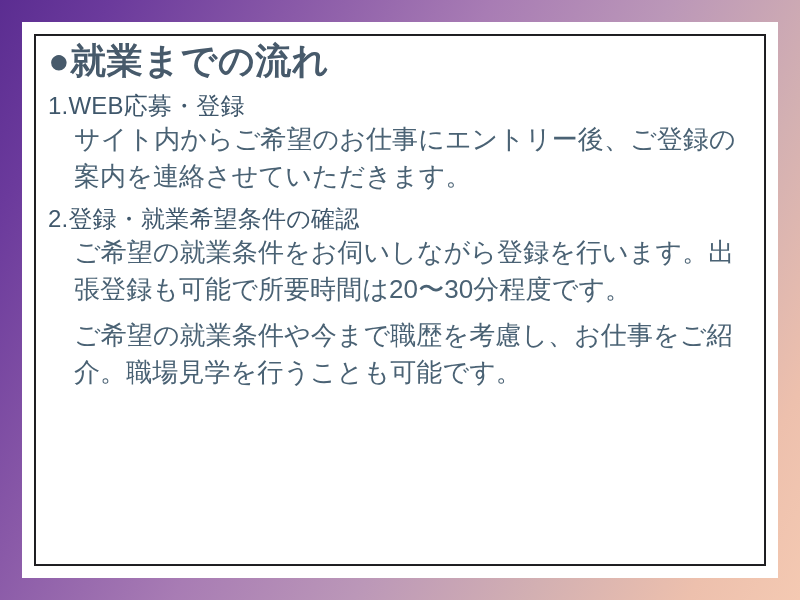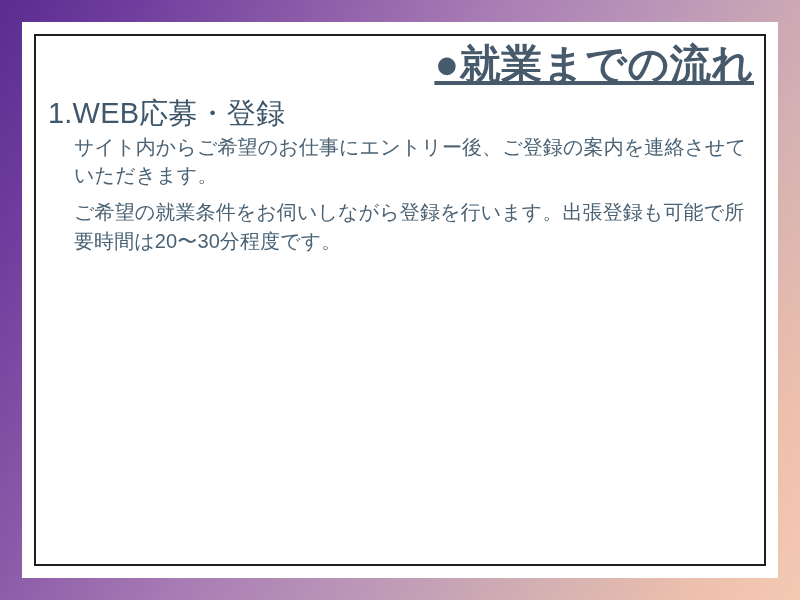--- a/index.html
+++ b/index.html
@@ -69,44 +69,43 @@
     top: 0;
     right: 0;
     bottom: 0;
     padding: 14px 24px 0 26px;
     box-sizing: border-box;
   }
 
   
   .title {
     color: #475a6b;
-    font-size: 41px;
+    font-size: 36px;
     font-weight: bold;
-    text-align: right;
+    text-align: left;
     letter-spacing: 0.5px;
     line-height: 1.08;
     margin: 6px 0 10px 0;
     white-space: nowrap;
-    text-decoration: underline;
   }
 
   
   .step {
     margin: 0 0 9px 0;
   }
   .step-heading {
     color: #3f576b;
-    font-size: 29px;
+    font-size: 24px;
     line-height: 1.22;
     letter-spacing: 0.2px;
     white-space: nowrap;
   }
   .step-body {
     color: #4a6274;
-    font-size: 20px;
+    font-size: 26px;
     line-height: 1.42;
     letter-spacing: 0.1px;
     margin: 1px 0 0 26px;
     max-width: 690px;
   }
 </style>
 </head>
 <body>
 
 <div class="poster">
@@ -115,22 +114,24 @@
     <div class="content">
 
       <div class="title">●就業までの流れ</div>
 
       <div class="step">
         <div class="step-heading">1.WEB応募・登録</div>
         <div class="step-body">サイト内からご希望のお仕事にエントリー後、ご登録の案内を連絡させていただきます。</div>
       </div>
 
       <div class="step">
+        <div class="step-heading">2.登録・就業希望条件の確認</div>
         <div class="step-body">ご希望の就業条件をお伺いしながら登録を行います。出張登録も可能で所要時間は20〜30分程度です。</div>
       </div>
 
       <div class="step">
+        <div class="step-body">ご希望の就業条件や今まで職歴を考慮し、お仕事をご紹介。職場見学を行うことも可能です。</div>
       </div>
 
 
     </div>
   </div>
 </div>
 
 </body></html>

